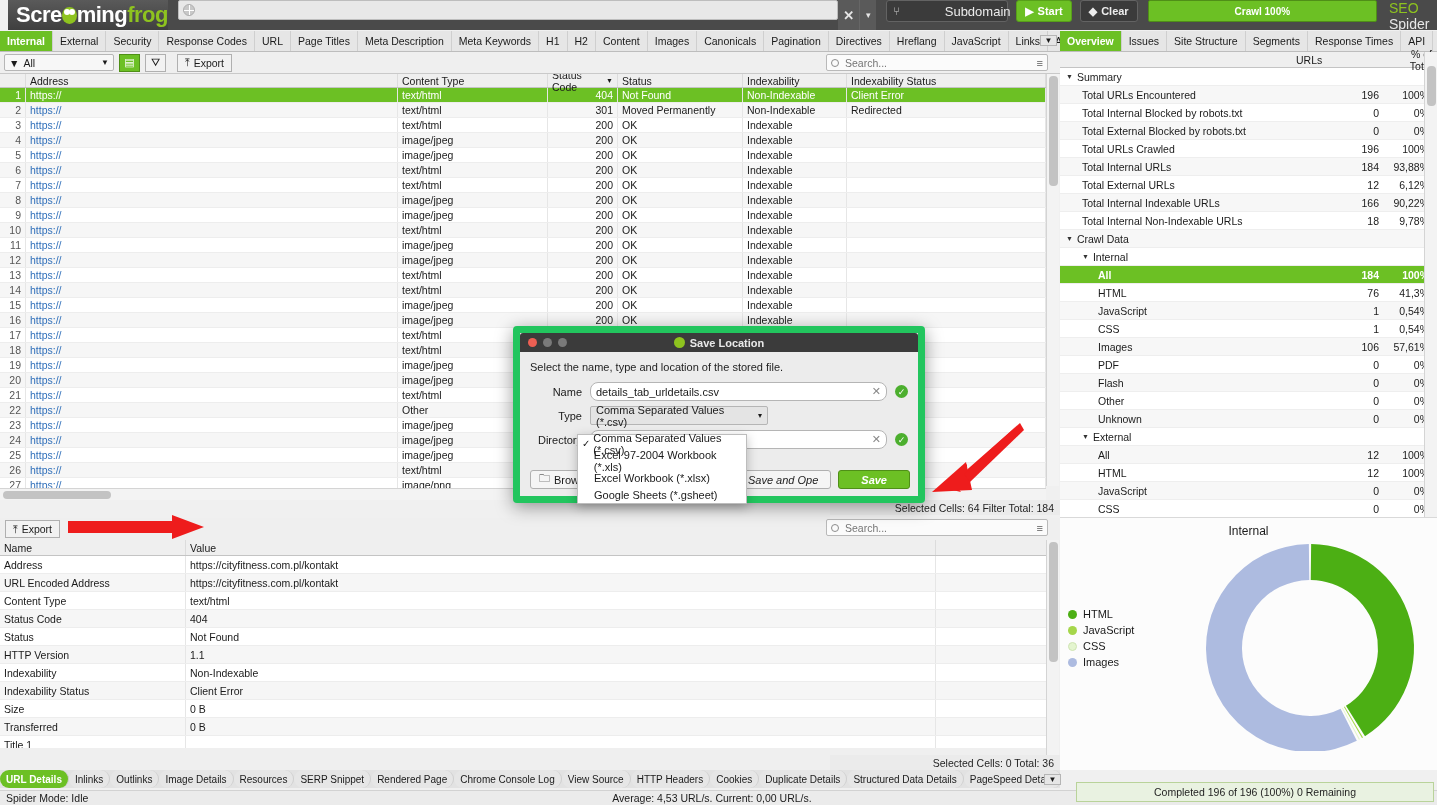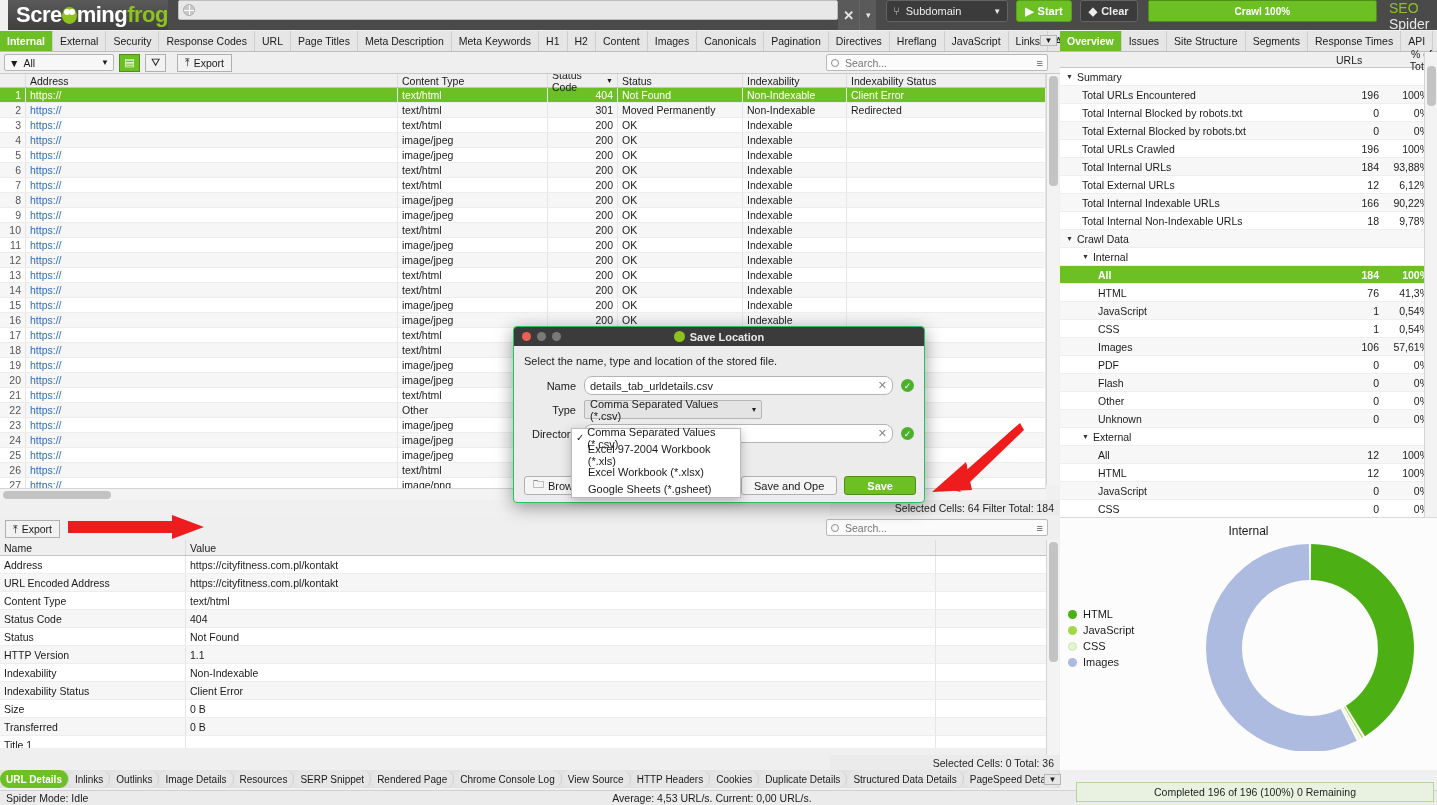--- a/index.html
+++ b/index.html
@@ -65,21 +65,21 @@
     width: 22px; height: 30px; color: #e6e6e6; display: flex;
     align-items: center; justify-content: center; font-size: 9px;
     background: #5a5a5a; cursor: pointer; border-left:1px solid #666;
   }
   .modebtn {
     height: 22px; margin-left: 10px; background: #3b3b3b; border: 1px solid #636363;
     border-radius: 3px; color: #ececec; display: flex; align-items: center;
     padding: 0 6px; gap: 6px; min-width: 122px; cursor: pointer;
   }
   .modebtn .ficon { color: #cfcfcf; font-size: 11px; }
-  .modebtn .lbl { flex: 1; font-size: 11px; }
+  .modebtn .lbl { flex: 1; font-size: 13px; margin-left: 39px; }
   .modebtn .car { font-size: 8px; }
   .startbtn {
     height: 22px; margin-left: 8px; background: #6cc024; border: 1px solid #58a019;
     border-radius: 3px; color: #fff; display: flex; align-items: center;
     padding: 0 8px; gap: 4px; font-weight: bold; font-size: 11px; cursor: pointer;
   }
   .clearbtn {
     height: 22px; margin-left: 8px; background: #3b3b3b; border: 1px solid #636363;
     border-radius: 3px; color: #ececec; display: flex; align-items: center;
     padding: 0 8px; gap: 4px; font-weight: bold; font-size: 11px; cursor: pointer;
@@ -188,21 +188,21 @@
   .lp-head { display:flex; height: 16px; background:#efefef; border-bottom:1px solid #c4c4c4; font-size:10.5px;}
   .lp-head .th { padding: 0 4px; display:flex; align-items:center; border-right:1px solid #dcdcdc;}
   .lp-row { display:flex; height: 18px; font-size:10.5px; border-bottom: 1px solid #ededed;}
   .lp-row.alt { background:#f6f6f6; }
   .lp-row .td { padding: 0 4px; display:flex; align-items:center; border-right:1px solid #e6e6e6; overflow:hidden; white-space:nowrap;}
   .n-col { width: 186px; }
   .v-col { width: 750px; }
 
   
   .rightpanel { position: absolute; top: 52px; left: 1060px; width: 377px; height: 465px; background: #fff; }
-  .ov-head { display:flex; height: 16px; background:#efefef; border-bottom:1px solid #c4c4c4; font-size:10.5px;}
+  .ov-head { display:flex; height: 16px; background:#efefef; border-bottom:1px solid #c4c4c4; font-size:10.5px;gap:40px;}
   .ov-head .th { padding: 0 5px; display:flex; align-items:center;}
   .ov-row { display:flex; height: 18px; font-size:10.5px; border-bottom:1px solid #eeeeee; align-items:center; }
   .ov-row.alt { background:#f7f7f7; }
   .ov-row.sel { background:#6cc024; color:#ffffff; font-weight:bold; }
   .ov-lbl { flex:1; display:flex; align-items:center; white-space:nowrap; overflow:hidden;}
   .ov-num { width: 54px; text-align: right; padding-right: 6px; }
   .ov-pct { width: 52px; text-align: right; padding-right: 8px; }
   .tw { font-size: 7px; margin-right: 4px; color:#333; }
 
   
@@ -220,21 +220,21 @@
   .sb-mid { flex:1; text-align:center; }
   .progressbox {
     position:absolute; top: 782px; left: 1076px; width: 358px; height: 20px;
     background: #e9f2e1; border:1px solid #b9d39a; display:flex; align-items:center;
     justify-content:center; font-size:10.5px; color:#1f1f1f;
   }
 
   
   .overlay-dialog {
     position: absolute; left: 513px; top: 326px; width: 412px; height: 177px;
-    background: #ececec; border: 1px solid #22c55e;
+    background: #ececec; border: 7px solid #22c55e;
     box-shadow: 0 4px 18px rgba(0,0,0,0.40); border-radius: 4px; overflow: visible;
   }
   .dlg-title {
     height: 19px; background: #3b3b3b; border-radius: 3px 3px 0 0;
     display:flex; align-items:center; position:relative;
     color:#e9e9e9; font-size:11px; font-weight:bold;
   }
   .dlg-dots { display:flex; gap:6px; padding-left:8px; }
   .dot { width:9px;height:9px;border-radius:50%; }
   .dot.r{background:#ed5f53;} .dot.y{background:#7a7a7a;} .dot.g{background:#7a7a7a;}
@@ -249,21 +249,21 @@
   }
   .dlg-input .val { flex:1; }
   .dlg-input .clr { color:#888; font-size: 11px; cursor:pointer; }
   .okcircle { width:13px;height:13px;border-radius:50%;background:#4caf2e;color:#fff;font-size:9px;display:flex;align-items:center;justify-content:center;flex:none;}
   .dlg-combo {
     width: 178px; height: 19px; background:#e4e4e4; border:1px solid #b5b5b5; border-radius:2px;
     display:flex; align-items:center; padding: 0 5px; font-size: 11px; cursor:pointer;
   }
   .dlg-combo .cv { flex:1; }
   .dlg-combo .cc { font-size: 8px; }
-  .dlg-buttons { position:absolute; bottom: 7px; right: 8px; display:flex; gap: 7px; align-items:center;}
+  .dlg-buttons { position:absolute; bottom: 7px; right: 8px; display:flex; gap: 7px; align-items:center;font-style:italic;}
   .dlg-btn { height: 19px; padding: 0 12px; border:1px solid #b0b0b0; background:#f5f5f5; border-radius:3px; font-size:11px; display:flex;align-items:center; cursor:pointer;}
   .dlg-btn.primary { background:#6cc024; border-color:#4f8f17; color:#ffffff; font-weight:bold; padding: 0 22px;}
   .browsebtn { position:absolute; bottom:7px; left:10px; height:19px; padding: 0 8px; border:1px solid #b0b0b0; background:#f5f5f5; border-radius:3px; font-size:11px; display:flex;align-items:center; gap:4px; cursor:pointer;}
   .dropdown-menu {
     position: absolute; left: 57px; top: 101px; width: 170px; background:#ffffff;
     border: 1px solid #bdbdbd; box-shadow: 0 3px 10px rgba(0,0,0,0.25); z-index: 40;
   }
   .dd-item { height: 17px; display:flex; align-items:center; font-size: 11px; padding-left: 4px; cursor:pointer;}
   .dd-item .chk { width: 12px; font-size: 10px; }
 

